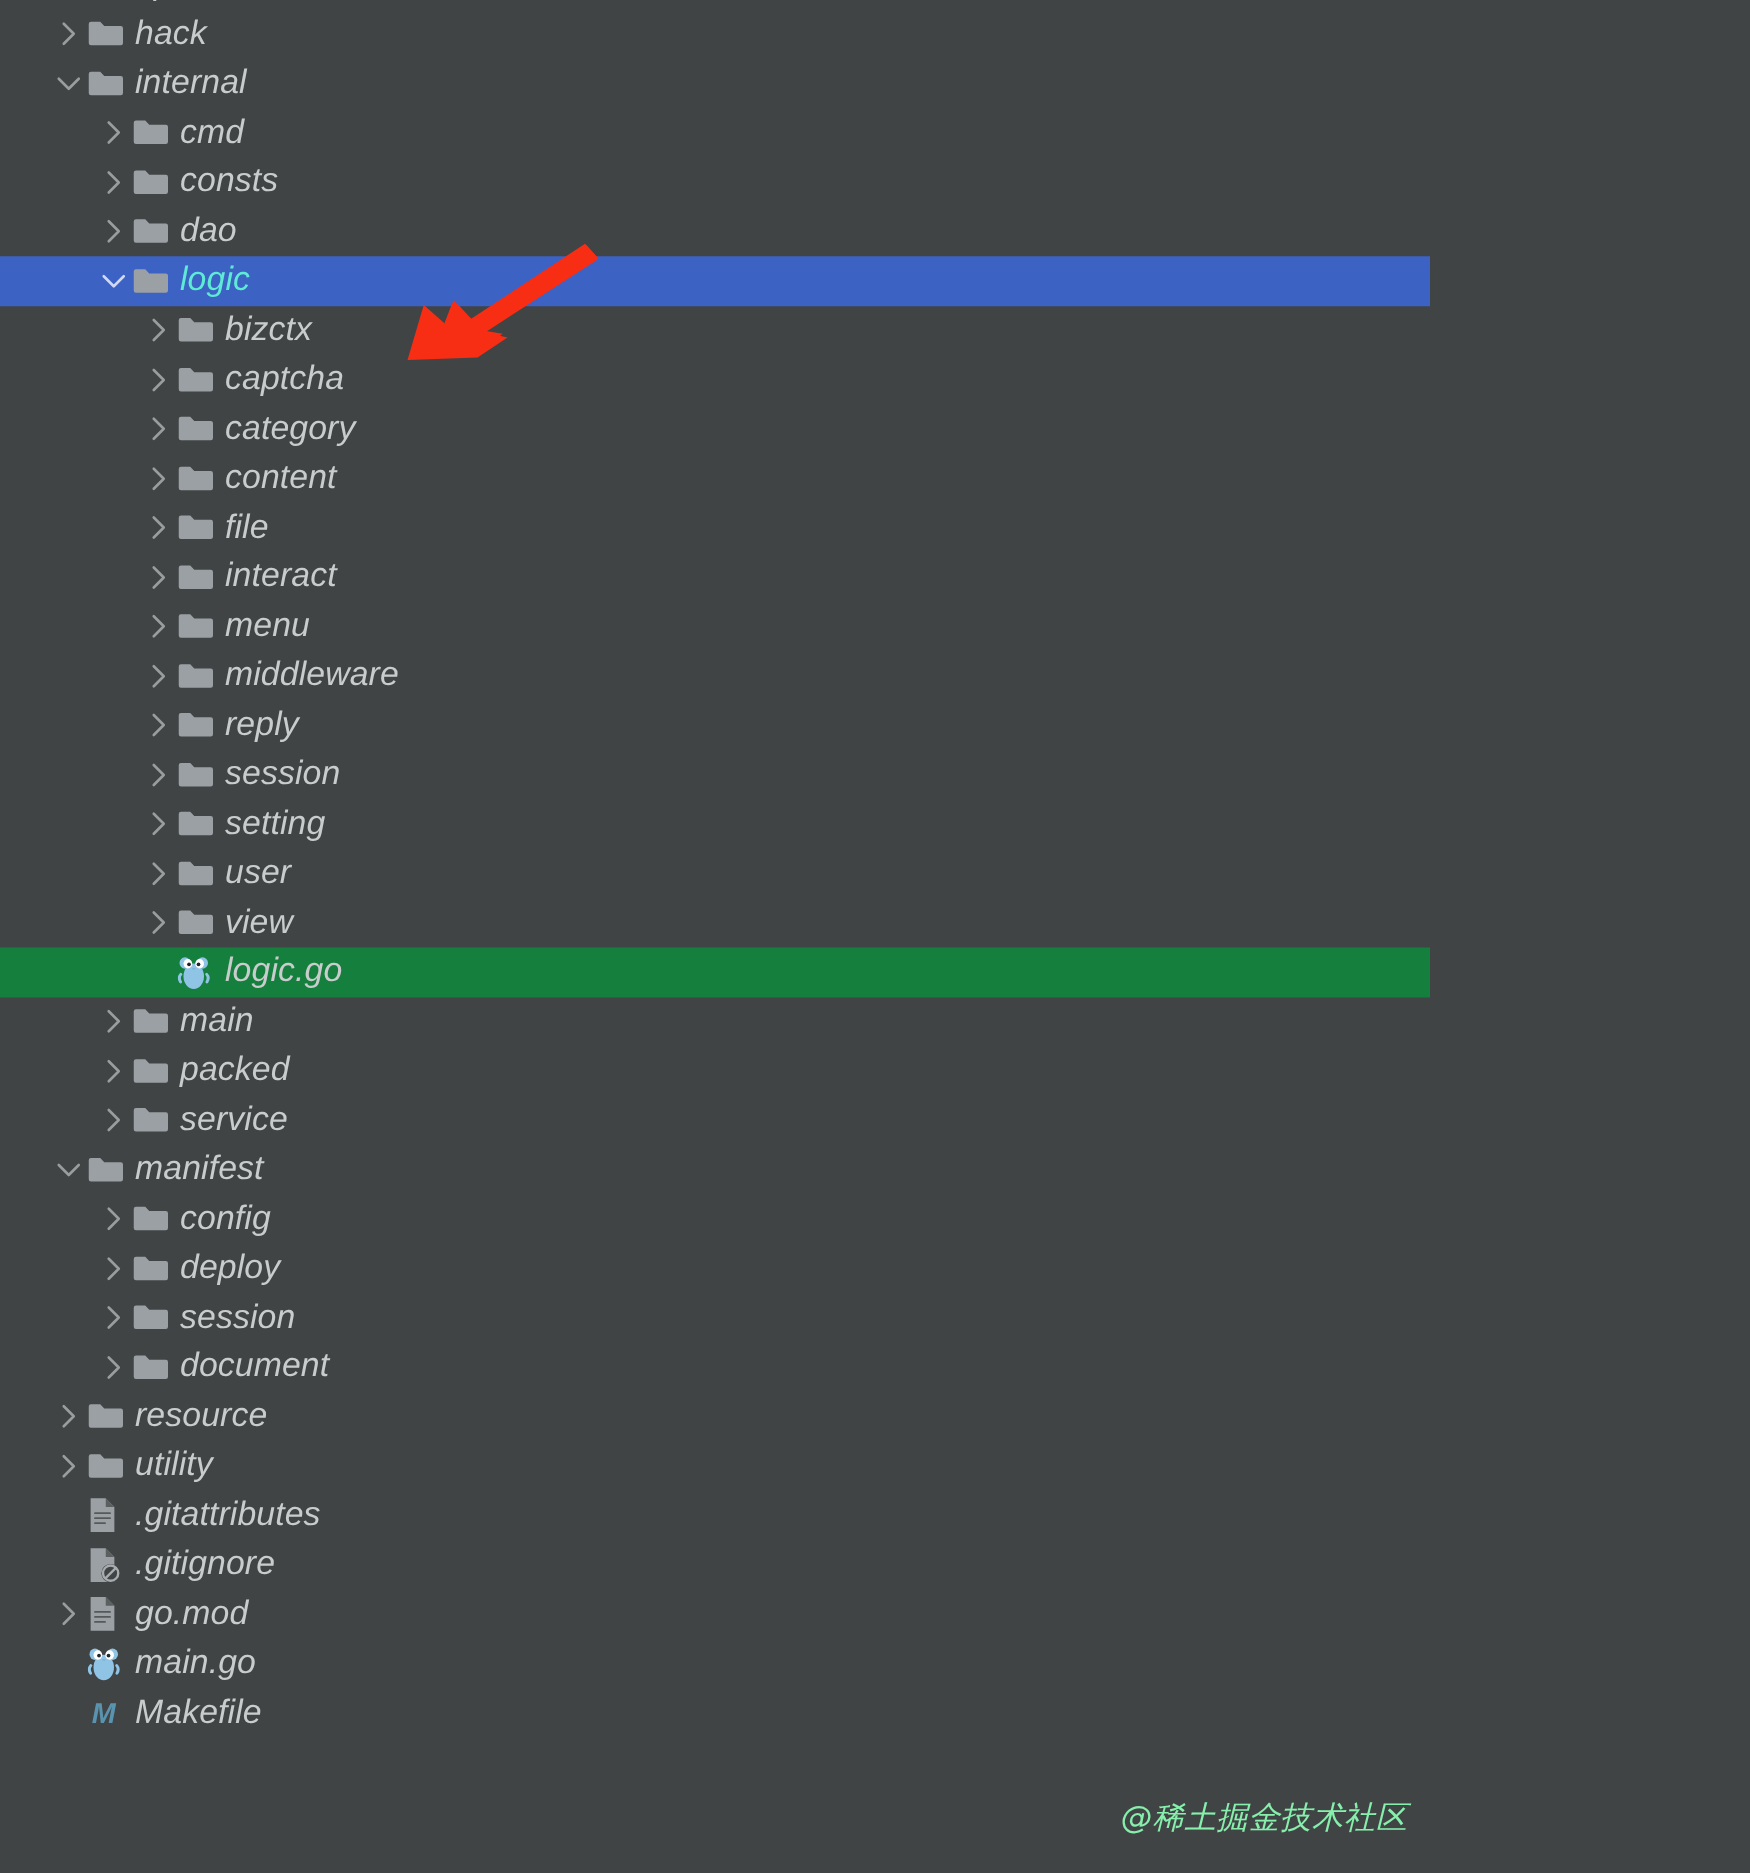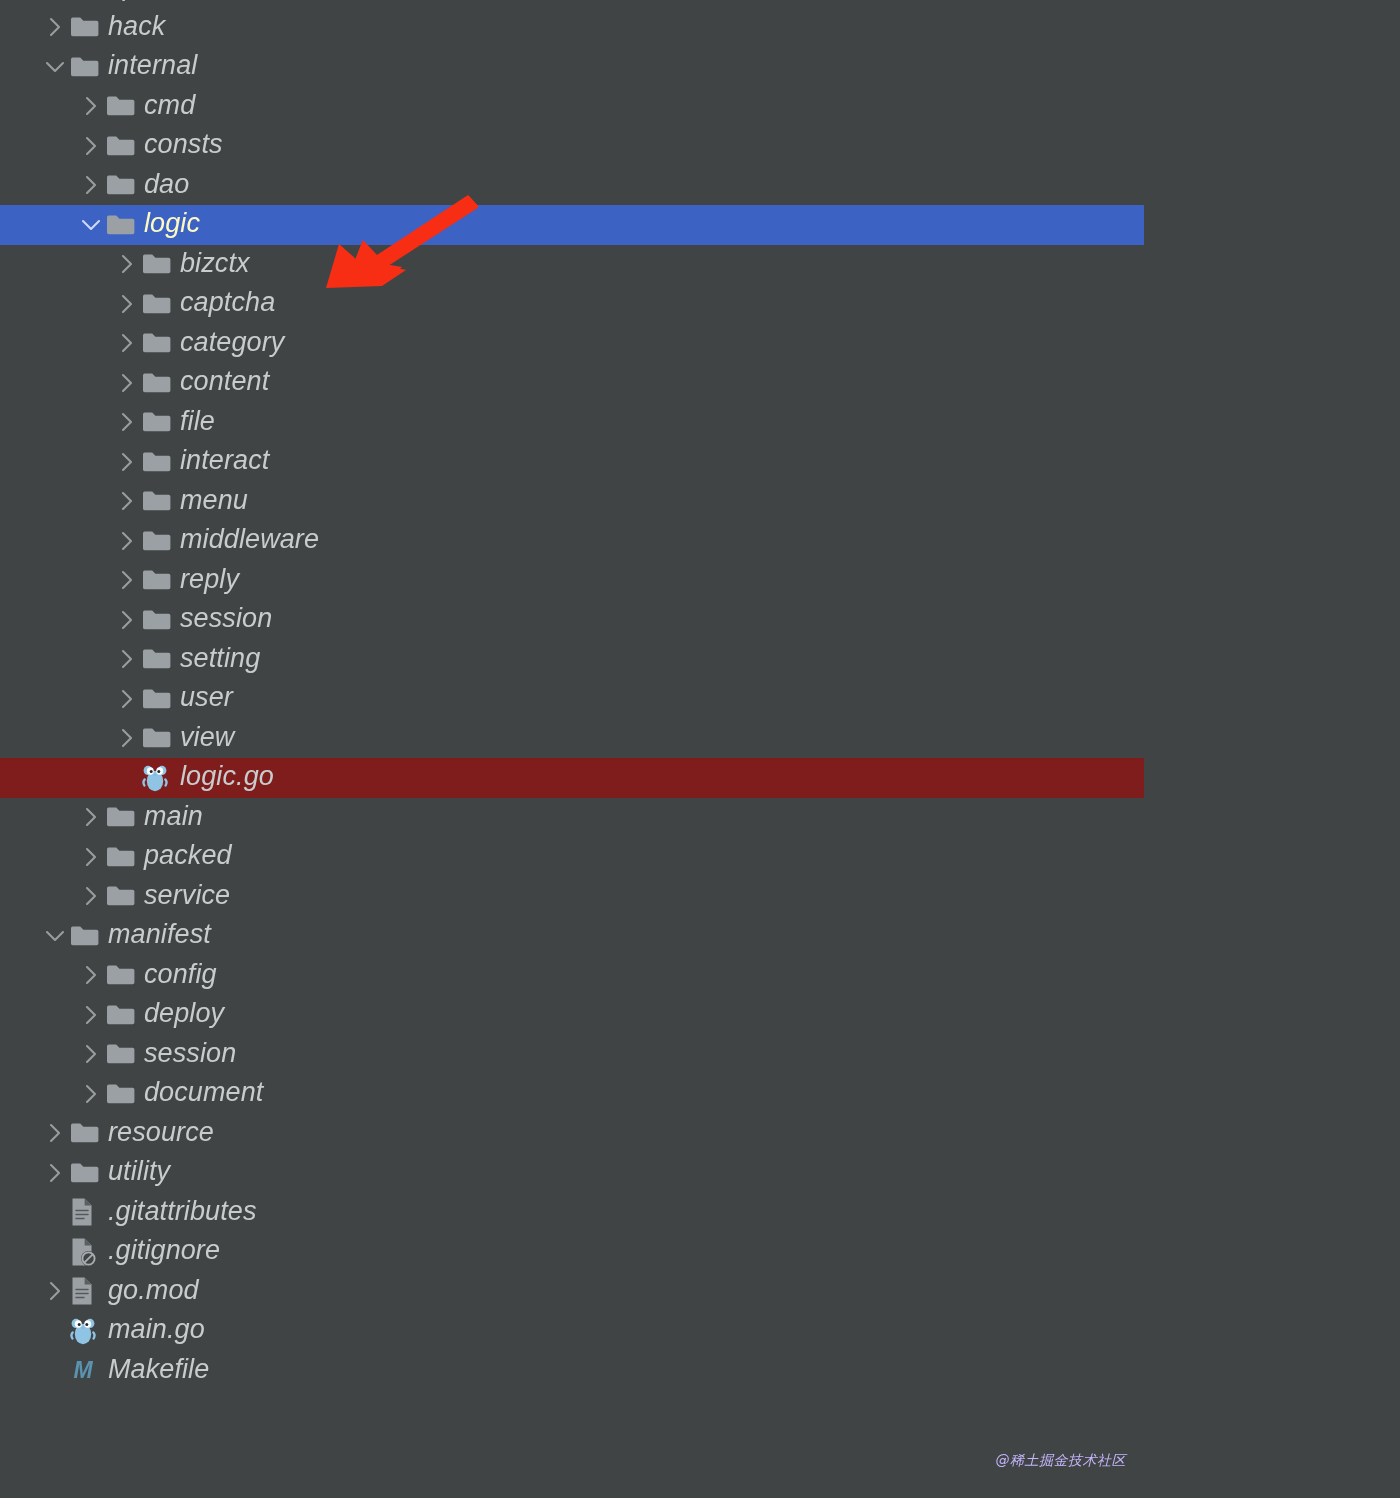--- a/index.html
+++ b/index.html
@@ -28,21 +28,21 @@
   
   .row {
     position: relative;
     height: 39.5px;
     display: flex;
     align-items: center;
     white-space: nowrap;
     cursor: default;
   }
   .row.state-selected   { background: #3C62C4; }
-  .row.state-highlight  { background: #7f1d1d; }
+  .row.state-highlight  { background: #15803d; }
 
   
   .indent { flex: 0 0 auto; }
 
   .chevron {
     flex: 0 0 auto;
     width: 30px;
     height: 30px;
     position: relative;
     display: flex;
@@ -66,39 +66,39 @@
   .icon svg { display: block; }
 
   .label {
     flex: 0 0 auto;
     font-size: 27px;
     line-height: 1;
     color: #c9cccd;
     letter-spacing: 0.1px;
     padding-bottom: 2px;
   }
-  .row.state-selected .label { color: #fef9c3; text-align: center; }
+  .row.state-selected .label { color: #5eead4; text-align: center; }
 
   
   #annotation-arrow {
     position: absolute;
     left: 318px;
     top: 190px;
     width: 160px;
     height: 105px;
     pointer-events: none;
   }
 
   
   #watermark {
     position: absolute;
     right: 18px;
     bottom: 28px;
-    font-size: 14px;
-    color: #c4b5fd;
+    font-size: 25px;
+    color: #86efac;
     letter-spacing: 0.5px;
     font-family: "DejaVu Sans", sans-serif;
   }
 </style>
 </head>
 <body>
 
 <div id="tree-panel">
 
   <div id="tree-rows" style="margin-top: -32px;">

